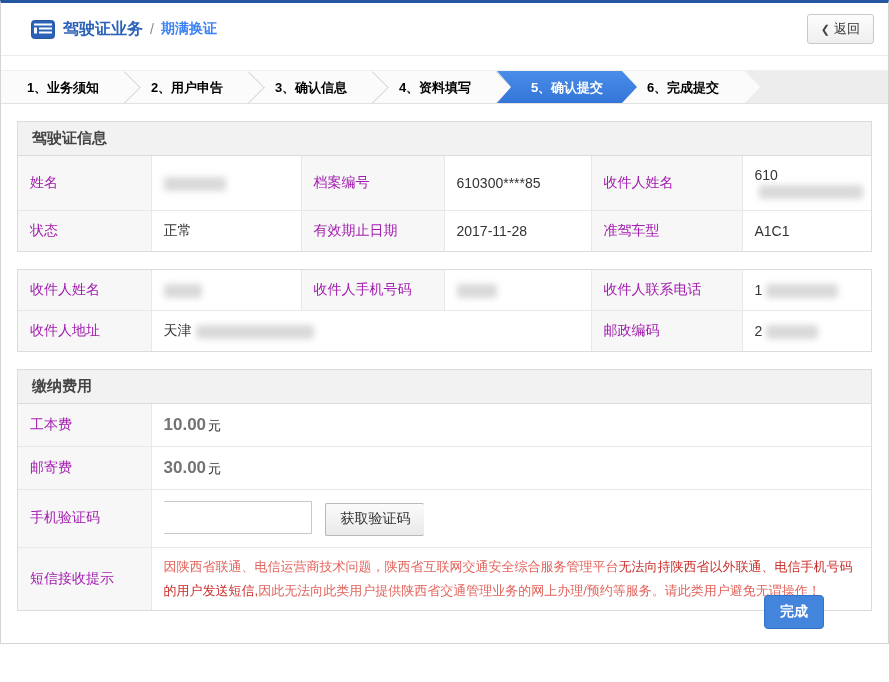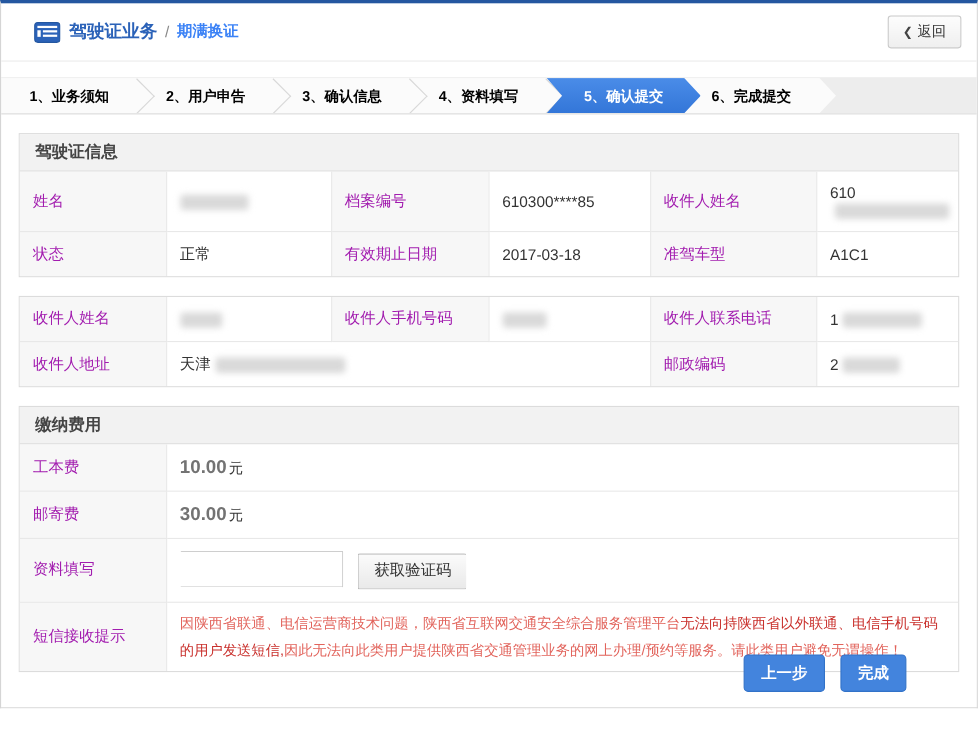--- a/index.html
+++ b/index.html
@@ -131,21 +131,21 @@
         <td><span class="redact first" style="width:62px"></span></td>
         <th>档案编号</th>
         <td>610300****85</td>
         <th>收件人姓名</th>
         <td><span>610</span><span class="redact" style="width:104px"></span></td>
       </tr>
       <tr>
         <th>状态</th>
         <td>正常</td>
         <th>有效期止日期</th>
-        <td>2017-03-18</td>
+        <td>2017-11-28</td>
         <th>准驾车型</th>
         <td>A1C1</td>
       </tr>
     </tbody>
       </table>
   </div>
 
   <div class="section">
     <table>
       <colgroup>
@@ -189,36 +189,35 @@
           <span class="fee-amount">10.00</span><span class="fee-unit">元</span>
         </td>
       </tr>
       <tr>
         <th>邮寄费</th>
         <td>
           <span class="fee-amount">30.00</span><span class="fee-unit">元</span>
         </td>
       </tr>
       <tr>
-        <th>资料填写</th>
+        <th>手机验证码</th>
         <td>
           <input class="code-input" type="text" value="" style="">
           <button class="code-button">获取验证码</button>
         </td>
       </tr>
       <tr>
         <th>短信接收提示</th>
         <td class="notice-cell">
           <div class="notice">
             <span>因陕西省联通、电信运营商技术问题，陕西省互联网交通安全综合服务管理平台</span><span class="em">无法向持陕西省以外联通、电信手机号码的用户发送短信,</span><span>因此无法向此类用户提供陕西省交通管理业务的网上办理/预约等服务。请此类用户避免无谓操作！</span>
           </div>
         </td>
       </tr>
     </tbody>
       </table>
   </div>
 
   <div class="footer">
-    <button class="btn-primary">上一步</button>
     <button class="btn-primary">完成</button>
   </div>
 
 </div>
 
 </body></html>

